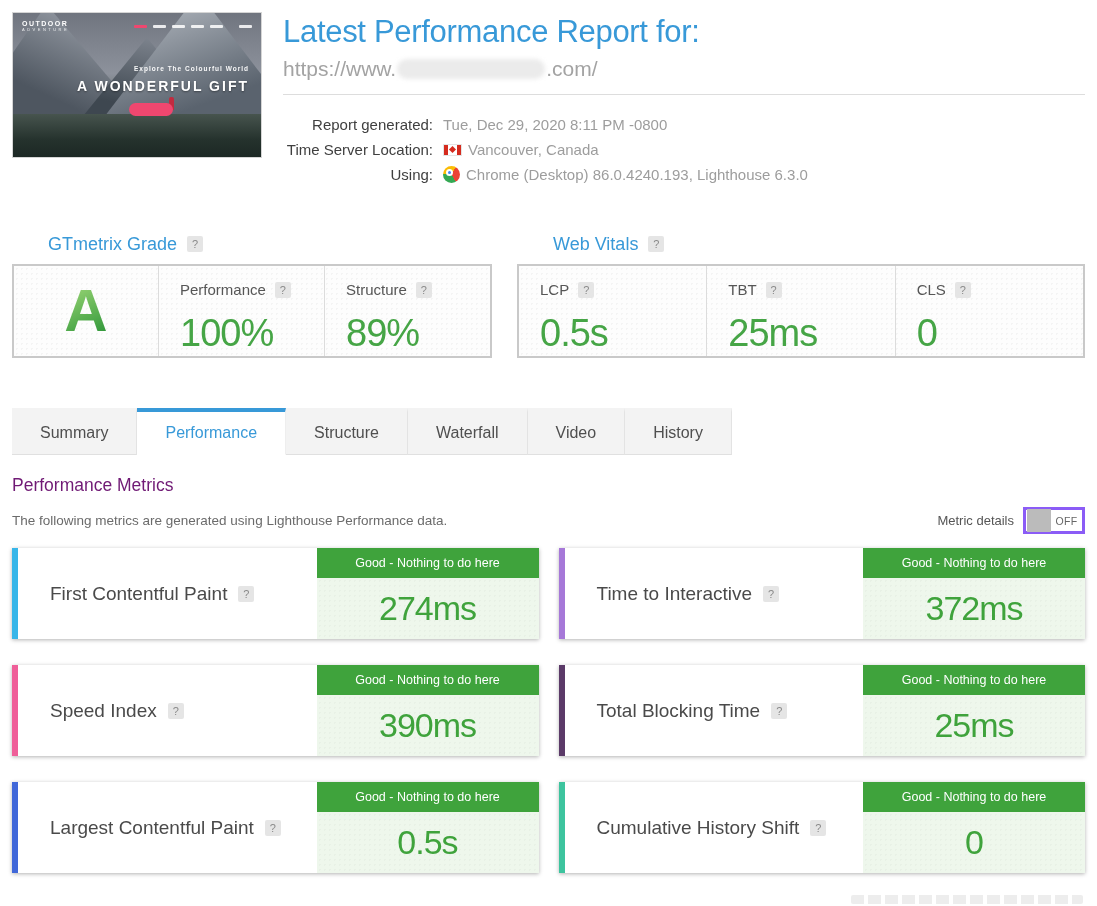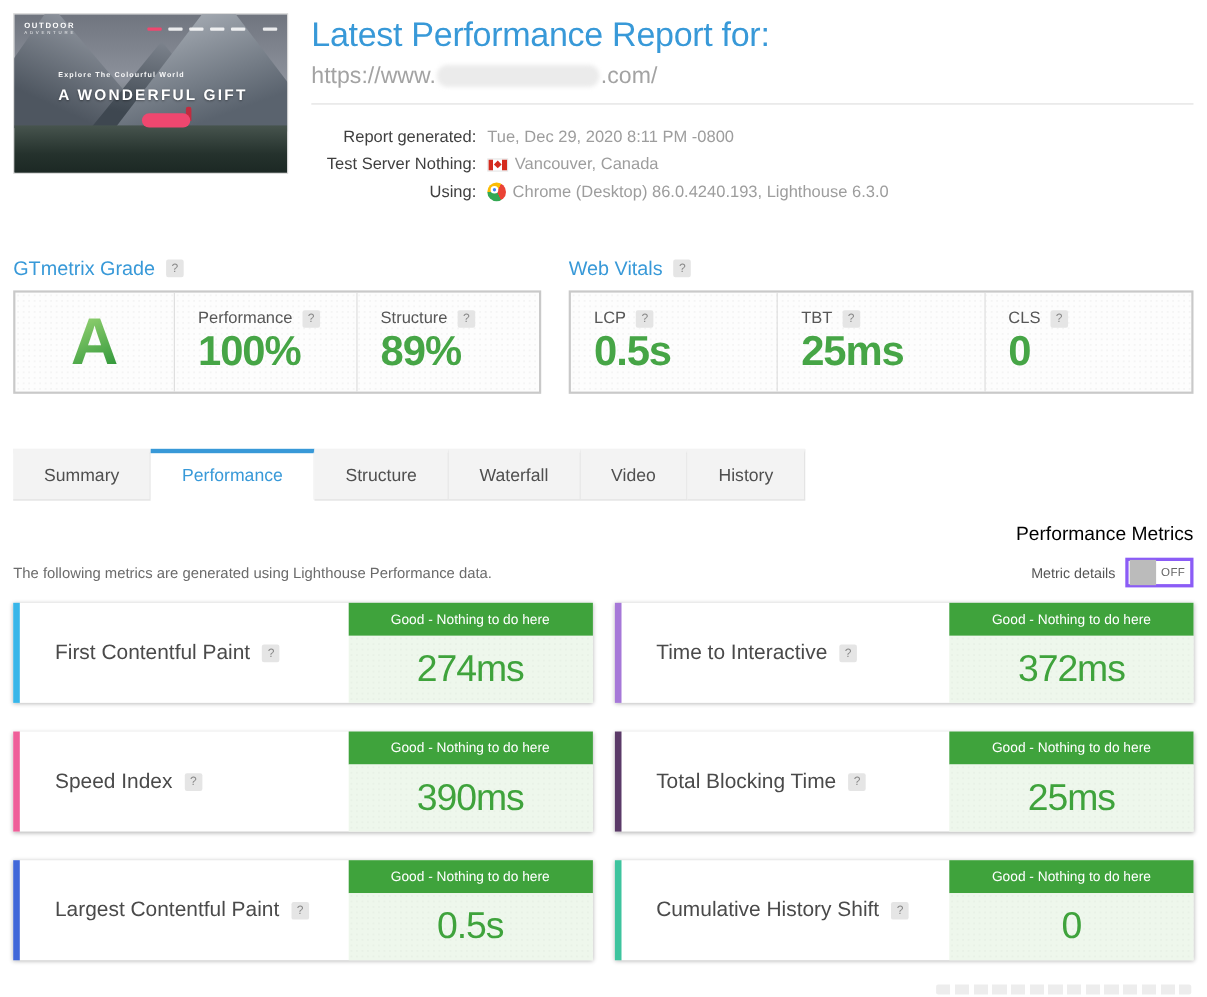--- a/index.html
+++ b/index.html
@@ -31,21 +31,21 @@
   .water { position: absolute; left: 0; right: 0; bottom: 0; height: 30%;
            background: linear-gradient(180deg, #47544e 0%, #25322d 60%, #1c2824 100%); }
   .thumb-nav { position: absolute; top: 7px; left: 9px; right: 9px;
                display: flex; align-items: center; justify-content: space-between; z-index: 3; }
   .thumb-brand { color: #fff; font-size: 7px; font-weight: bold; letter-spacing: 1.5px; line-height: 1.2; }
   .thumb-brand .sub { font-size: 4px; letter-spacing: 2.5px; font-weight: normal; opacity: .85; display: block; }
   .thumb-links { display: flex; gap: 6px; align-items: center; }
   .thumb-links span { width: 13px; height: 3px; background: rgba(255,255,255,.85); border-radius: 1px; }
   .thumb-links span.active { background: #ef476f; }
   .thumb-cta { width: 36px; height: 12px; background: #ef476f; border-radius: 6px; margin-left: 10px; }
-  .thumb-hero { position: absolute; left: 0; right: 12px; top: 36%; text-align: left; z-index: 3; padding-left: 40px; }
+  .thumb-hero { position: absolute; left: 0; right: 12px; top: 36%; text-align: right; z-index: 3; padding-left: 40px; }
   .thumb-tagline { color: #fff; font-size: 6.5px; letter-spacing: 1px; font-weight: bold; opacity: .95; }
   .thumb-heading { color: #fff; font-size: 14px; letter-spacing: 2px; font-weight: bold; margin-top: 6px;
                    text-shadow: 0 1px 2px rgba(0,0,0,.4); }
   .thumb-btn { width: 44px; height: 13px; background: #ef476f; border-radius: 7px; margin: 9px auto 0; }
   .person { position: absolute; left: 63%; top: 58%; width: 5px; height: 13px;
             background: #c22b3f; border-radius: 2px 2px 0 0; z-index: 2; }
 
   .header-right { flex: 1; min-width: 0; }
   .report-title { font-size: 31px; color: #3899d8; font-weight: 500; letter-spacing: -.3px; margin-top: 2px; }
   .url-line { display: flex; align-items: center; font-size: 21px; color: #a3a3a3; margin-top: 7px; }
@@ -69,44 +69,44 @@
 
   
   .help { width: 16px; height: 16px; flex: none; background: #e5e5e5; color: #8a8a8a;
           font-size: 11px; border-radius: 2px; display: inline-flex;
           align-items: center; justify-content: center; cursor: pointer; }
 
   
   .scores { display: flex; gap: 25px; margin-top: 46px; }
   .score-col.grade { width: 480px; flex: none; }
   .score-col.vitals { flex: 1; }
-  .score-heading { color: #3899d8; font-size: 18px; display: flex; align-items: center; gap: 10px; height: 22px; }
+  .score-heading { color: #3899d8; font-size: 18px; display: flex; align-items: center; gap: 10px; height: 22px; margin-left: 36px; }
   .score-box { margin-top: 9px; height: 94px; border: 2px solid #c9c9c9; display: flex;
                background-color: #fdfdfd;
                background-image: radial-gradient(circle, rgba(0,0,0,.035) 1px, transparent 1px);
                background-size: 5px 5px; }
   .score-cell { flex: 1; border-left: 1px solid #dcdcdc; padding: 15px 0 0 21px; }
   .score-cell:first-child { border-left: none; }
   .grade-letter-cell { display: flex; align-items: center; justify-content: center; padding: 0; }
   .grade-letter { font-size: 60px; font-weight: bold; line-height: 1;
                   background: linear-gradient(155deg, #9fd878 5%, #2f9639 90%);
                   -webkit-background-clip: text; background-clip: text; color: transparent; }
   .cell-label { font-size: 15px; color: #565656; display: flex; align-items: center; gap: 9px; }
-  .cell-value { font-size: 38px; color: #46a546; font-weight: 700; letter-spacing: -1px; margin-top: 3px; line-height: 1; }
+  .cell-value { font-size: 38px; color: #46a546; font-weight: 400; letter-spacing: -1px; margin-top: 16px; line-height: 1; }
 
   
   .tabs { display: flex; margin-top: 50px; }
   .tab { height: 47px; padding: 0 28px; display: flex; align-items: center;
          font-size: 16px; color: #4f4f4f; background: #f3f3f3; cursor: pointer;
          border-right: 1px solid #e3e3e3; border-bottom: 1px solid #e0e0e0; border-top: 4px solid #f3f3f3; }
   .tab.active { background: #fff; color: #3899d8; border-top: 4px solid #3899d8;
                 border-bottom: 1px solid #fff; border-right: 1px solid #eee; }
 
   
-  .pm-heading { font-size: 17.5px; color: #000000; margin-top: 20px; text-align: right; }
+  .pm-heading { font-size: 17.5px; color: #701a75; margin-top: 20px; }
   .pm-subrow { display: flex; justify-content: space-between; align-items: center; margin-top: 11px; }
   .pm-subtitle { font-size: 13.5px; color: #6b6b6b; }
   .toggle-wrap { display: flex; align-items: center; gap: 9px; font-size: 13px; color: #555; margin-left: 17px; }
   .toggle { width: 62px; height: 27px; border: 3px solid #8b5cf6; background: #fff;
             display: flex; align-items: center; cursor: pointer; }
   .toggle-knob { width: 24px; height: 23px; background: #bbb; margin-left: 1px; flex: none; }
   .toggle-text { flex: 1; text-align: center; font-size: 10.5px; color: #666; letter-spacing: .3px; }
 
   
   .cards { display: grid; grid-template-columns: 1fr 1fr; column-gap: 20px; row-gap: 26px; margin-top: 14px; }
@@ -172,21 +172,21 @@
       <hr class="hr-url">
 
       <div class="info-table">
         <div class="info-row">
           <span class="info-label">Report generated:</span>
           <span class="info-value">
             <span>Tue, Dec 29, 2020 8:11 PM -0800</span>
           </span>
         </div>
         <div class="info-row">
-          <span class="info-label">Test Server Nothing:</span>
+          <span class="info-label">Time Server Location:</span>
           <span class="info-value">
             <span class="flag">
                 <i></i>
               </span>
             <span>Vancouver, Canada</span>
           </span>
         </div>
         <div class="info-row">
           <span class="info-label">Using:</span>
           <span class="info-value">

